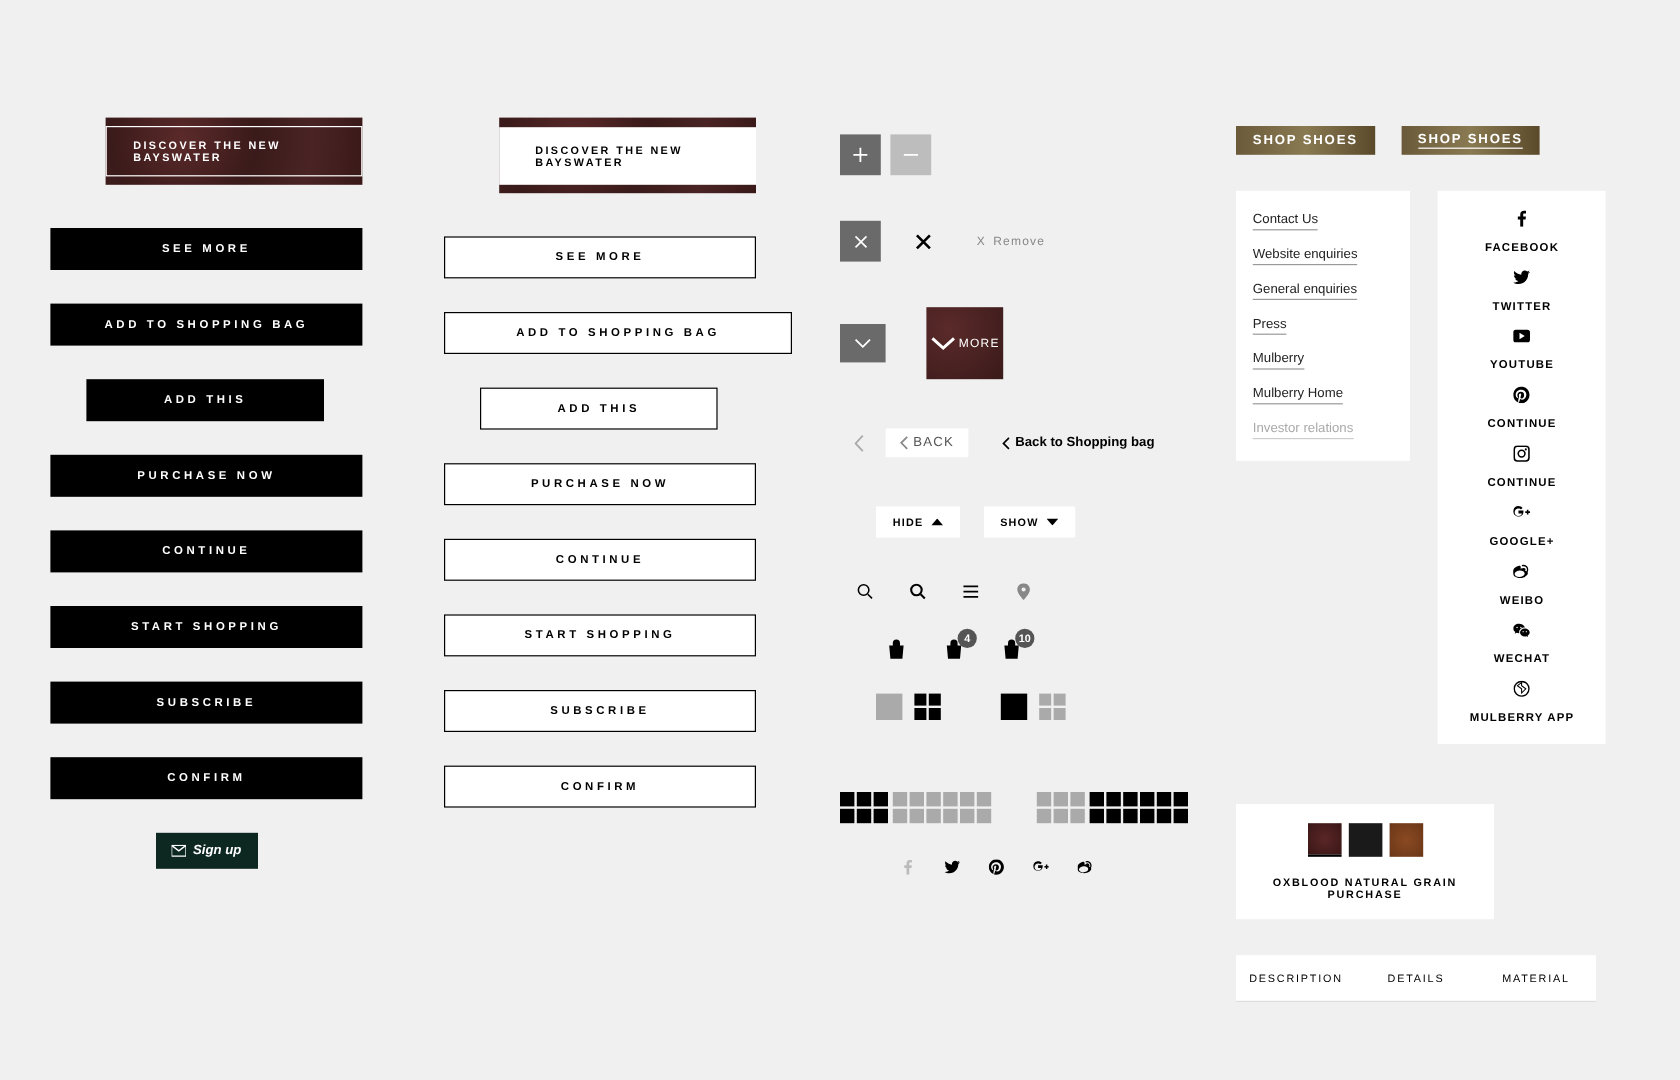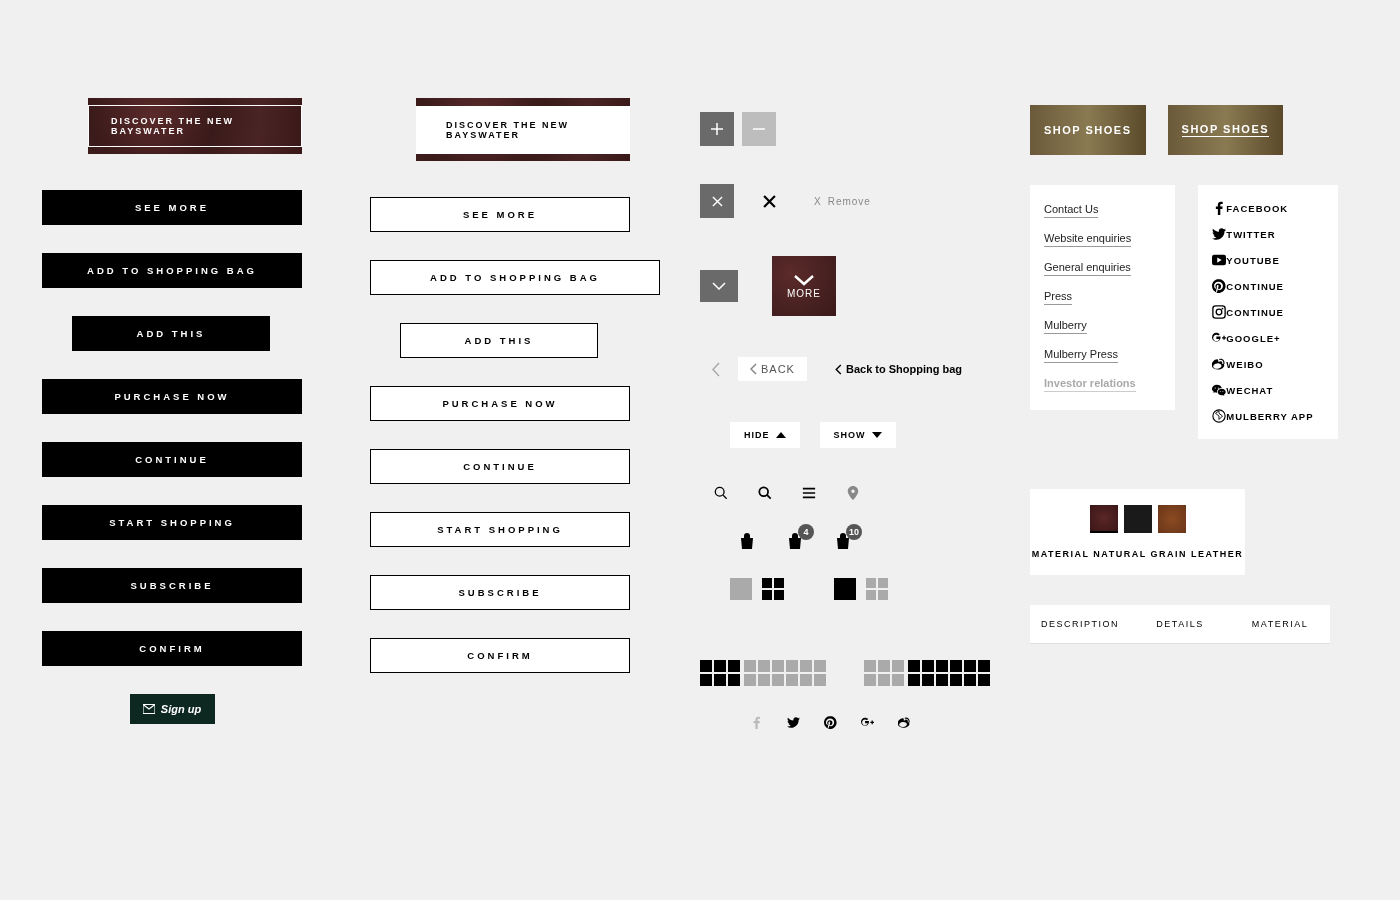--- a/index.html
+++ b/index.html
@@ -23,21 +23,21 @@
 .signup-btn svg { width: 12px; height: 10px; fill: #fff; }
 
 .sq-btn { width: 34px; height: 34px; display: inline-flex; align-items: center; justify-content: center; }
 .sq-dark { background: #6a6a6a; color: #fff; }
 .sq-light { background: #bdbdbd; color: #fff; }
 .row { display: flex; gap: 8px; align-items: center; margin-bottom: 38px; }
 
 .x-remove { font-size: 10px; color: #888; display: inline-flex; align-items: center; gap: 6px; margin-left: 20px; letter-spacing: 1px; }
 .x-big { width: 34px; height: 34px; display: inline-flex; align-items: center; justify-content: center; color: #000; margin-left: 10px; }
 
-.more-tile { width: 64px; height: 60px; background: radial-gradient(circle at 30% 30%, #5b2a2a, #3a1a1a); display: inline-flex; flex-direction: column; align-items: center; justify-content: center; color: #fff; font-size: 10px; letter-spacing: 1px; gap: 2px; }
+.more-tile { width: 64px; height: 60px; background: radial-gradient(circle at 30% 30%, #5b2a2a, #3a1a1a); display: inline-flex; flex-direction: row; align-items: center; justify-content: center; color: #fff; font-size: 10px; letter-spacing: 1px; gap: 2px; }
 .more-tile svg { width: 22px; height: 12px; }
 
 .back-btn { background: #fff; display: inline-flex; align-items: center; padding: 6px 12px; gap: 4px; font-size: 11px; letter-spacing: 1px; color: #555; }
 .back-link { font-size: 11px; font-weight: 700; display: inline-flex; align-items: center; gap: 4px; margin-left: 20px; }
 
 .toggle-btn { background: #fff; display: inline-flex; align-items: center; padding: 8px 14px; font-size: 9px; font-weight: 700; letter-spacing: 1px; gap: 6px; }
 
 .icon-strip { display: flex; gap: 30px; align-items: center; margin-top: 24px; margin-left: 14px; }
 .icon-strip svg { width: 14px; height: 14px; }
 
@@ -56,30 +56,30 @@
 
 .swatch-row { display: flex; gap: 4px; margin-top: 60px; margin-left: 0; }
 .swatch-grid { display: grid; grid-template-columns: repeat(3, 12px); grid-template-rows: repeat(2, 12px); gap: 2px; }
 .swatch-grid.six { grid-template-columns: repeat(6, 12px); }
 .swatch-grid span.b { background: #000; } .swatch-grid span.g { background: #aaa; }
 
 .social-row { display: flex; gap: 24px; margin-top: 30px; margin-left: 50px; }
 .social-row svg { width: 13px; height: 13px; }
 
 
-.shop-banner { display: inline-flex; align-items: center; justify-content: center; background: linear-gradient(90deg, #6b5a3a, #8a7a52, #5a4a2a); color: #fff; font-size: 11px; font-weight: 700; letter-spacing: 1.5px; padding: 18px 14px; }
+.shop-banner { display: inline-flex; align-items: center; justify-content: center; background: linear-gradient(90deg, #6b5a3a, #8a7a52, #5a4a2a); color: #fff; font-size: 11px; font-weight: 700; letter-spacing: 1.5px; padding: 5px 14px; }
 .shop-banner.underline span { border-bottom: 1.5px solid #fff; padding-bottom: 1px; }
 .shop-row { display: flex; gap: 22px; }
 
 .links-panel { background: #fff; padding: 18px 14px; margin-top: 30px; width: 145px; display: inline-block; vertical-align: top; }
 .links-panel a { display: block; font-size: 11px; color: #222; text-decoration: none; border-bottom: 1px solid #999; padding-bottom: 2px; margin-bottom: 14px; width: fit-content; }
-.links-panel a.grey { color: #aaa; border-color: #ccc; font-weight: bold; }
+.links-panel a.grey { color: #aaa; border-color: #ccc; }
 
 .social-panel { background: #fff; padding: 10px 14px; margin-top: 30px; margin-left: 20px; width: 140px; display: inline-block; vertical-align: top; }
-.social-panel .item { display: flex; align-items: center; gap: 0; padding: 6px 0; }
+.social-panel .item { display: flex; align-items: center; gap: 12px; padding: 6px 0; flex-direction: column; }
 .social-panel .item svg { width: 14px; height: 14px; }
 .social-panel .item span { font-size: 9.5px; font-weight: 700; letter-spacing: 1px; }
 
 .swatch-panel { background: #fff; margin-top: 50px; width: 215px; padding: 16px 0; text-align: center; }
 .swatch-panel .chips { display: flex; gap: 6px; justify-content: center; }
 .swatch-panel .chip { width: 28px; height: 28px; }
 .swatch-panel .chip.active { border-bottom: 2px solid #000; padding-bottom: 2px; }
 .swatch-panel .label { font-size: 9px; font-weight: 700; letter-spacing: 1.5px; margin-top: 16px; }
 
 .tabs-panel { background: #fff; margin-top: 30px; width: 300px; display: flex; border-bottom: 1px solid #ddd; }
@@ -327,21 +327,21 @@
         <span>SHOP SHOES</span>
       </div>
   </div>
   <div>
     <div class="links-panel">
       <a>Contact Us</a>
       <a>Website enquiries</a>
       <a>General enquiries</a>
       <a>Press</a>
       <a>Mulberry</a>
-      <a>Mulberry Press</a>
+      <a>Mulberry Home</a>
       <a class="grey" style="margin-bottom:0;">Investor relations</a>
     </div>
     <div class="social-panel">
       <div class="item">
           <svg viewBox="0 0 16 16">
             <path d="M9.5 16V9h2.3l.3-2.7H9.5V4.6c0-.8.2-1.3 1.3-1.3h1.4V.9C12 .8 11.1.8 10.2.8 8.1.8 6.7 2 6.7 4.3v2H4.4V9h2.3v7h2.8z"></path>
           </svg>
           <span>FACEBOOK</span>
         </div>
       <div class="item">
@@ -397,20 +397,20 @@
           <span>MULBERRY APP</span>
         </div>
     </div>
   </div>
   <div class="swatch-panel">
     <div class="chips">
       <div class="chip active" style="background:radial-gradient(circle,#5a2626,#3a1616);"></div>
       <div class="chip" style="background:#1a1a1a;"></div>
       <div class="chip" style="background:radial-gradient(circle,#8a4a22,#6a3618);"></div>
     </div>
-    <div class="label">MATERIAL NATURAL GRAIN LEATHER</div>
+    <div class="label">OXBLOOD NATURAL GRAIN PURCHASE</div>
   </div>
   <div class="tabs-panel">
     <div class="tab">DESCRIPTION</div>
     <div class="tab">DETAILS</div>
     <div class="tab">MATERIAL</div>
   </div>
 </div>
 
 </body></html>

